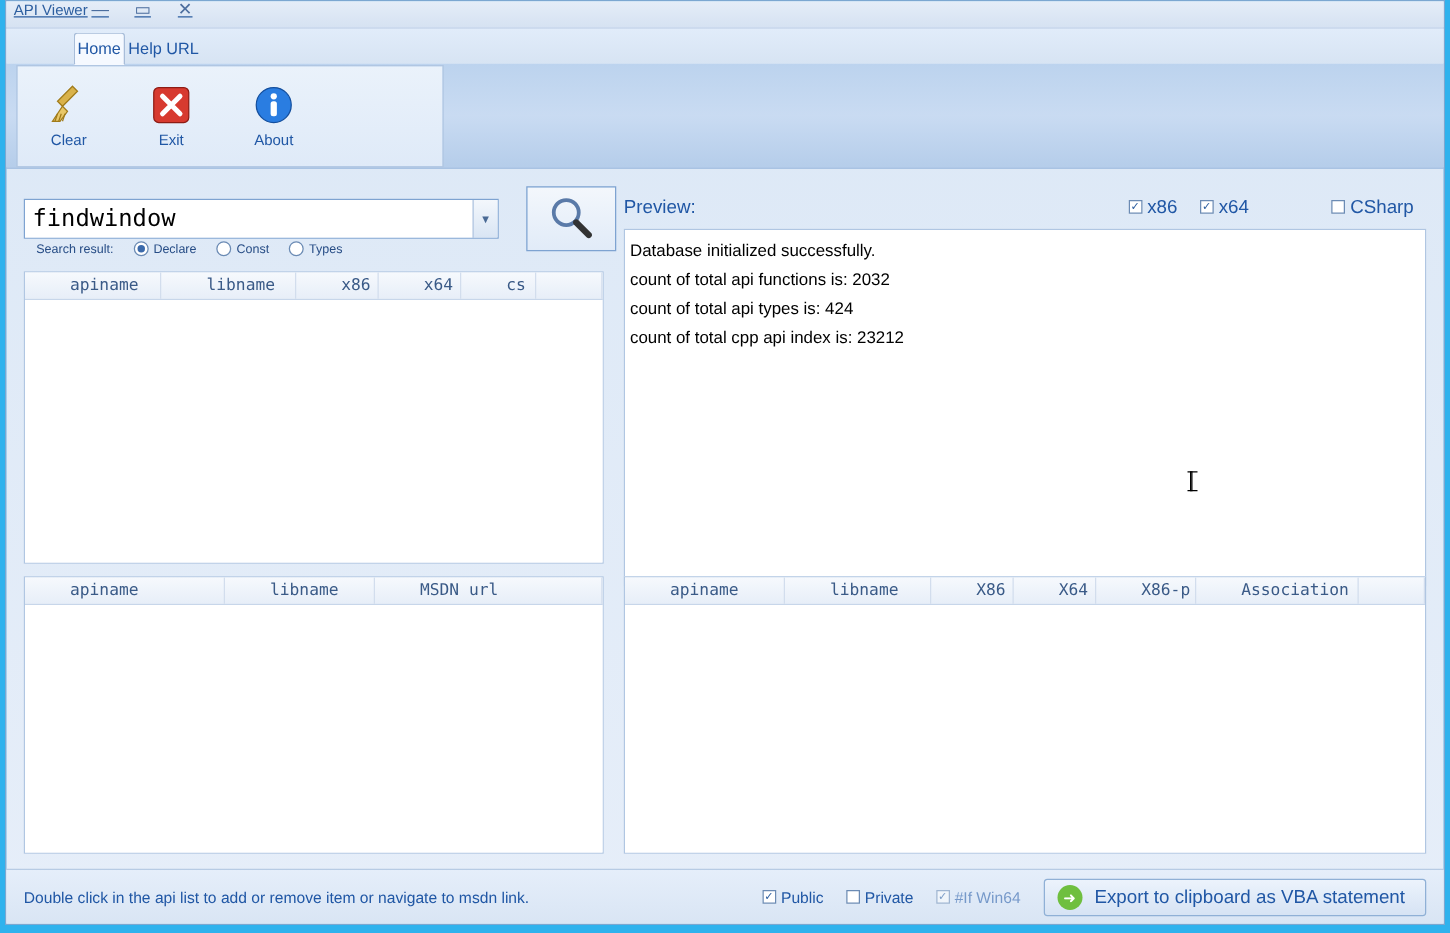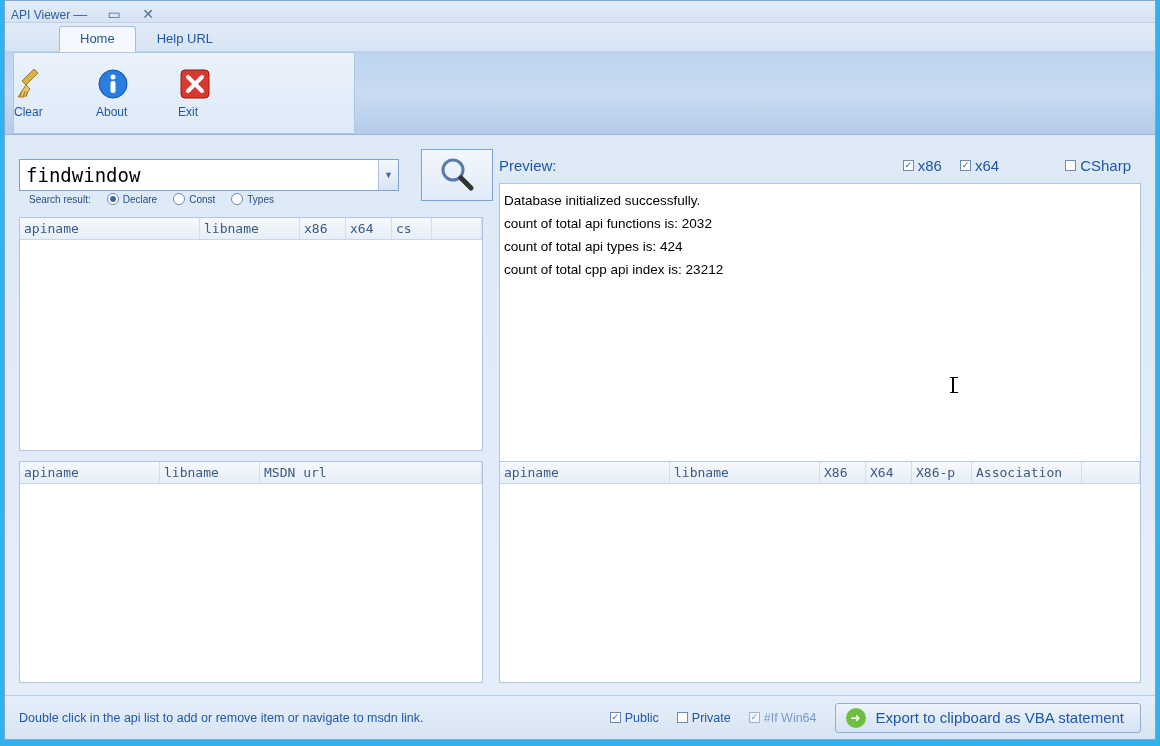--- a/index.html
+++ b/index.html
@@ -7,37 +7,37 @@
 body { background: #2fb2ed; }
 
 .window {
   position: absolute; left: 4px; top: 0; width: 1152px; height: 740px;
   background: linear-gradient(#dce8f6, #e6eef9);
   border: 1px solid #7ba7d1;
 }
 
 
 .titlebar {
-  height: 22px; display: flex; align-items: flex-end; padding: 0 6px;
+  height: 22px; display: flex; align-items: flex-start; padding: 0 6px;
   background: linear-gradient(#e4edf8, #d6e2f2);
   border-bottom: 1px solid #c0d0e8;
-  color: #2d5fa0; font-size: 12px;
+  color: #2d5fa0; font-size: 12px; text-decoration: underline;
 }
 .titlebar .title-left { flex: 0 0 auto; }
 .titlebar .title-center { flex: 1; text-align: center; font-weight: 600; color: #3a6fb0; }
 .titlebar .controls { display: flex; gap: 14px; margin-right: 4px; }
 .titlebar .ctl { width: 20px; height: 14px; color: #4b6d9e; font-size: 14px; text-align: center; line-height: 12px; cursor: pointer; }
 
 
 .tabrow {
   height: 28px; display: flex; align-items: flex-end; padding-left: 54px;
   background: linear-gradient(#e1ecfa, #d7e4f3);
 }
 .tab {
-  padding: 4px 20px 5px; font-size: 13px; color: #2057a5; border: 1px solid transparent;
+  padding: 4px 2px 5px; font-size: 13px; color: #2057a5; border: 1px solid transparent;
   border-bottom: none; cursor: pointer;
 }
 .tab.active {
   background: #f5f9ff;
   border: 1px solid #a8bdd9; border-bottom: 1px solid #f5f9ff;
   border-radius: 3px 3px 0 0;
   position: relative; top: 1px;
 }
 
 
@@ -47,21 +47,21 @@
   display: flex;
 }
 .ribbon-group {
   width: 342px; height: 82px; margin: 1px 0 0 8px;
   background: linear-gradient(#eaf2fb, #dfeaf8);
   border: 1px solid #b0c6e2;
   display: flex; align-items: center;
 }
 .ribbon-btn {
   width: 82px; height: 78px; display: flex; flex-direction: column;
-  justify-content: center; cursor: pointer;
+  align-items: center; justify-content: center; cursor: pointer;
   color: #2057a5; font-size: 12px; gap: 4px;
 }
 .ribbon-btn .ico { width: 34px; height: 34px; display: flex; align-items: center; justify-content: center; }
 
 
 .content {
   position: absolute; left: 14px; right: 14px; top: 148px; bottom: 50px;
 }
 
 
@@ -110,21 +110,21 @@
 
 .grid {
   position: absolute; border: 1px solid #b0c6e2; background: #fff;
 }
 .grid-head {
   height: 22px; background: linear-gradient(#f6f9fd,#e7eef8);
   border-bottom: 1px solid #c7d6ea; display: flex;
   font-family: Consolas, monospace; font-size: 13px; color: #3a5a87;
 }
 .grid-head .col {
-  padding: 3px 4px; border-right: 1px solid #d2dded; white-space: nowrap;
+  padding: 3px 16px; border-right: 1px solid #d2dded; white-space: nowrap; margin-left: 20px;
 }
 .grid-body { position: absolute; top: 22px; bottom: 0; left: 0; right: 0; background: #fff; overflow: auto; }
 
 #grid1 { left: 0; top: 68px; width: 464px; height: 234px; }
 #preview { position: absolute; left: 480px; top: 34px; right: 0; height: 286px; border: 1px solid #b0c6e2; background: #fff; padding: 6px 4px; font-size: 13.5px; line-height: 1.7; }
 #preview .line { white-space: nowrap; }
 #grid2 { left: 0; top: 312px; width: 464px; height: 222px; }
 #grid3 { left: 480px; top: 312px; right: 0; height: 222px; }
 
 
@@ -183,35 +183,35 @@
               <path d="M20 2 L24 6 L12 18 L8 14 Z" fill="#d9b24a" stroke="#a07b1a"></path>
               <path d="M4 30 L12 18 L16 22 L10 30 Z" fill="#e8c768" stroke="#a07b1a"></path>
               <path d="M6 30 L8 24 M9 30 L11 24 M12 30 L14 24" stroke="#a07b1a" stroke-width="1"></path>
             </svg>
         </span>
         <span>Clear</span>
       </div>
       <div class="ribbon-btn">
         <span class="ico">
           <svg viewBox="0 0 34 34" width="34" height="34">
+              <rect x="3" y="3" width="28" height="28" rx="4" fill="#d73a2f" stroke="#8e1c14"></rect>
+              <path d="M10 10 L24 24 M24 10 L10 24" stroke="#fff" stroke-width="4" stroke-linecap="round"></path>
+            </svg>
+        </span>
+        <span>Exit</span>
+      </div>
+      <div class="ribbon-btn">
+        <span class="ico">
+          <svg viewBox="0 0 34 34" width="34" height="34">
               <circle cx="17" cy="17" r="14" fill="#2a7de1" stroke="#144f9e"></circle>
               <circle cx="17" cy="10" r="2.5" fill="#fff"></circle>
               <rect x="14.5" y="14" width="5" height="12" rx="2" fill="#fff"></rect>
             </svg>
         </span>
         <span>About</span>
-      </div>
-      <div class="ribbon-btn">
-        <span class="ico">
-          <svg viewBox="0 0 34 34" width="34" height="34">
-              <rect x="3" y="3" width="28" height="28" rx="4" fill="#d73a2f" stroke="#8e1c14"></rect>
-              <path d="M10 10 L24 24 M24 10 L10 24" stroke="#fff" stroke-width="4" stroke-linecap="round"></path>
-            </svg>
-        </span>
-        <span>Exit</span>
       </div>
     </div>
   </div>
 
   <div class="content">
 
     <div class="searchrow">
       <div class="combo">
         <input value="findwindow" style="">
         <div class="drop">▼</div>

